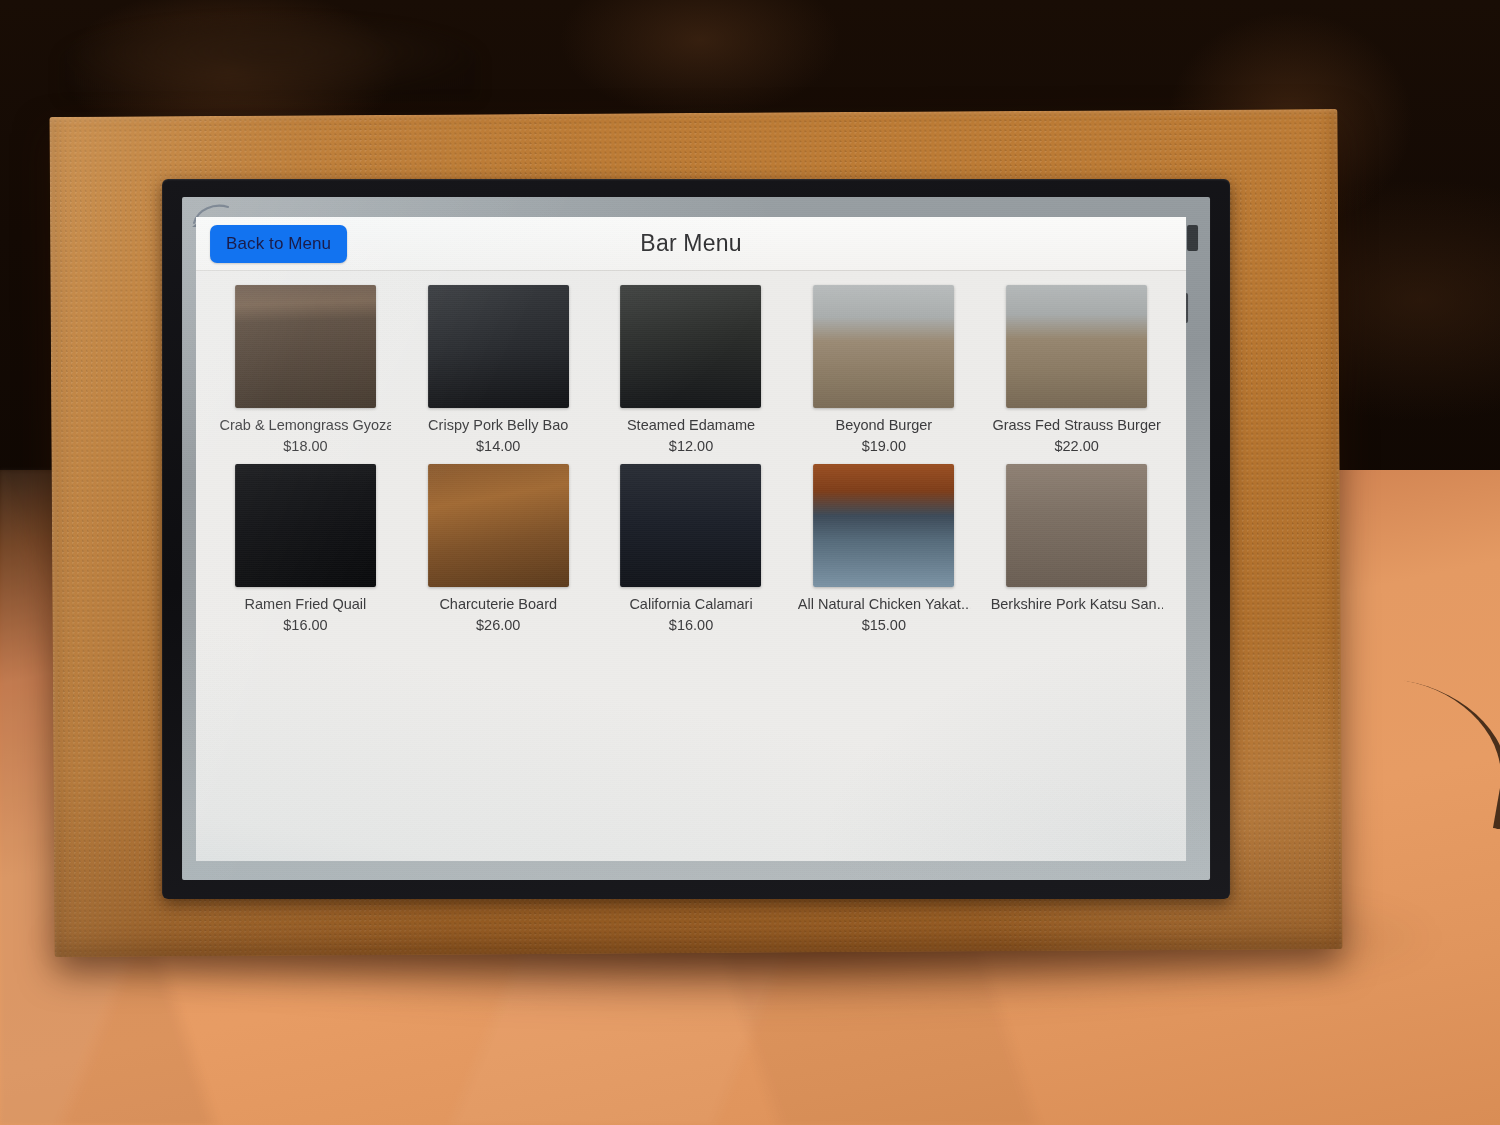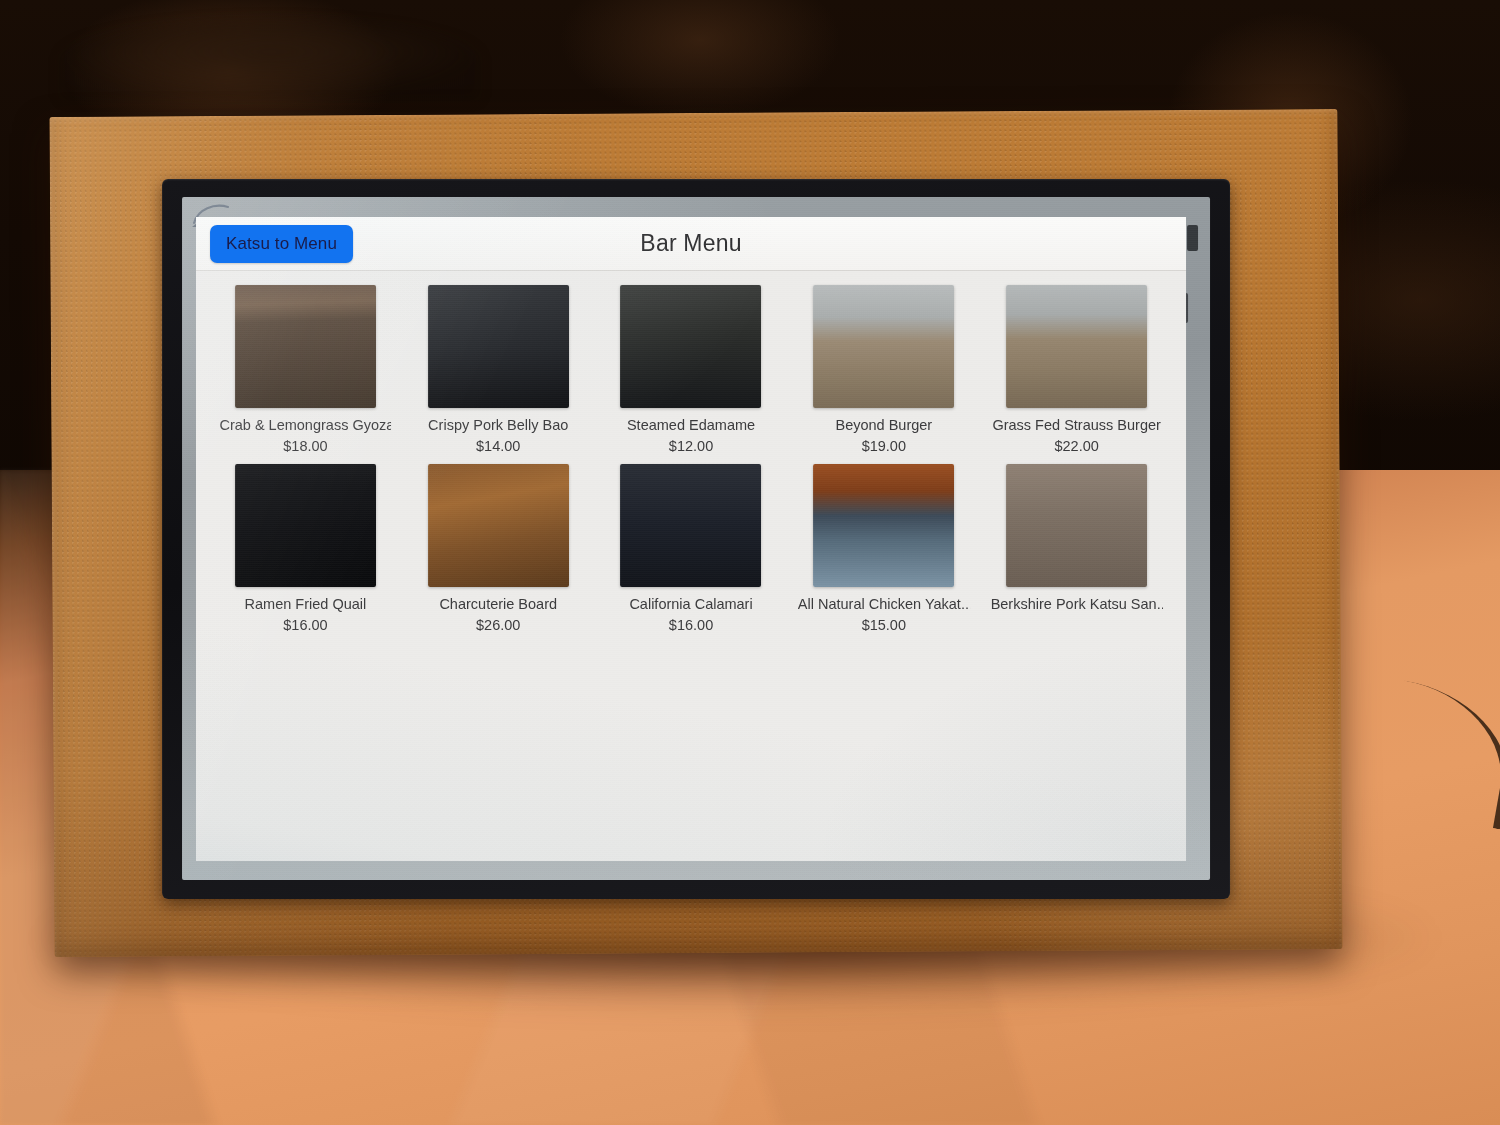--- a/index.html
+++ b/index.html
@@ -322,21 +322,21 @@
           <path d="M4 22 C8 8, 24 2, 38 6" fill="none" stroke="#2b3a52" stroke-width="2.2" stroke-linecap="round"></path>
           <path d="M2 26 L12 18 L12 26 Z" fill="#1e2c42"></path>
         </svg>
 
         <div id="panel-side-nub"></div>
         <div id="panel-side-nub-2"></div>
 
         <div id="app">
 
           <div id="navbar">
-            <button id="back-button">Katsu to Menu</button>
+            <button id="back-button">Back to Menu</button>
             <div id="nav-title">Bar Menu</div>
           </div>
 
           <div id="menu-scroll">
             <div id="menu-grid">
 
             <div class="menu-item">
                   <div class="item-photo" style="background-image: linear-gradient(178deg, rgb(92, 70, 54) 0%, rgb(106, 81, 60) 16%, rgb(74, 56, 41) 30%, rgb(58, 45, 33) 100%), radial-gradient(62% 36% at 50% 56%, rgb(207, 214, 214) 0%, rgb(185, 194, 195) 46%, rgb(141, 152, 153) 70%, rgba(0, 0, 0, 0) 72%), radial-gradient(13% 14% at 33% 62%, rgb(197, 161, 104) 0%, rgba(0, 0, 0, 0) 70%), radial-gradient(13% 14% at 52% 58%, rgb(184, 146, 79) 0%, rgba(0, 0, 0, 0) 70%), radial-gradient(13% 14% at 70% 52%, rgb(202, 162, 100) 0%, rgba(0, 0, 0, 0) 70%), radial-gradient(11% 10% at 50% 44%, rgb(127, 194, 74) 0%, rgba(0, 0, 0, 0) 72%);"></div>
                   <div class="item-name">Crab &amp; Lemongrass Gyoza</div>
                   <div class="item-price">$18.00</div>

